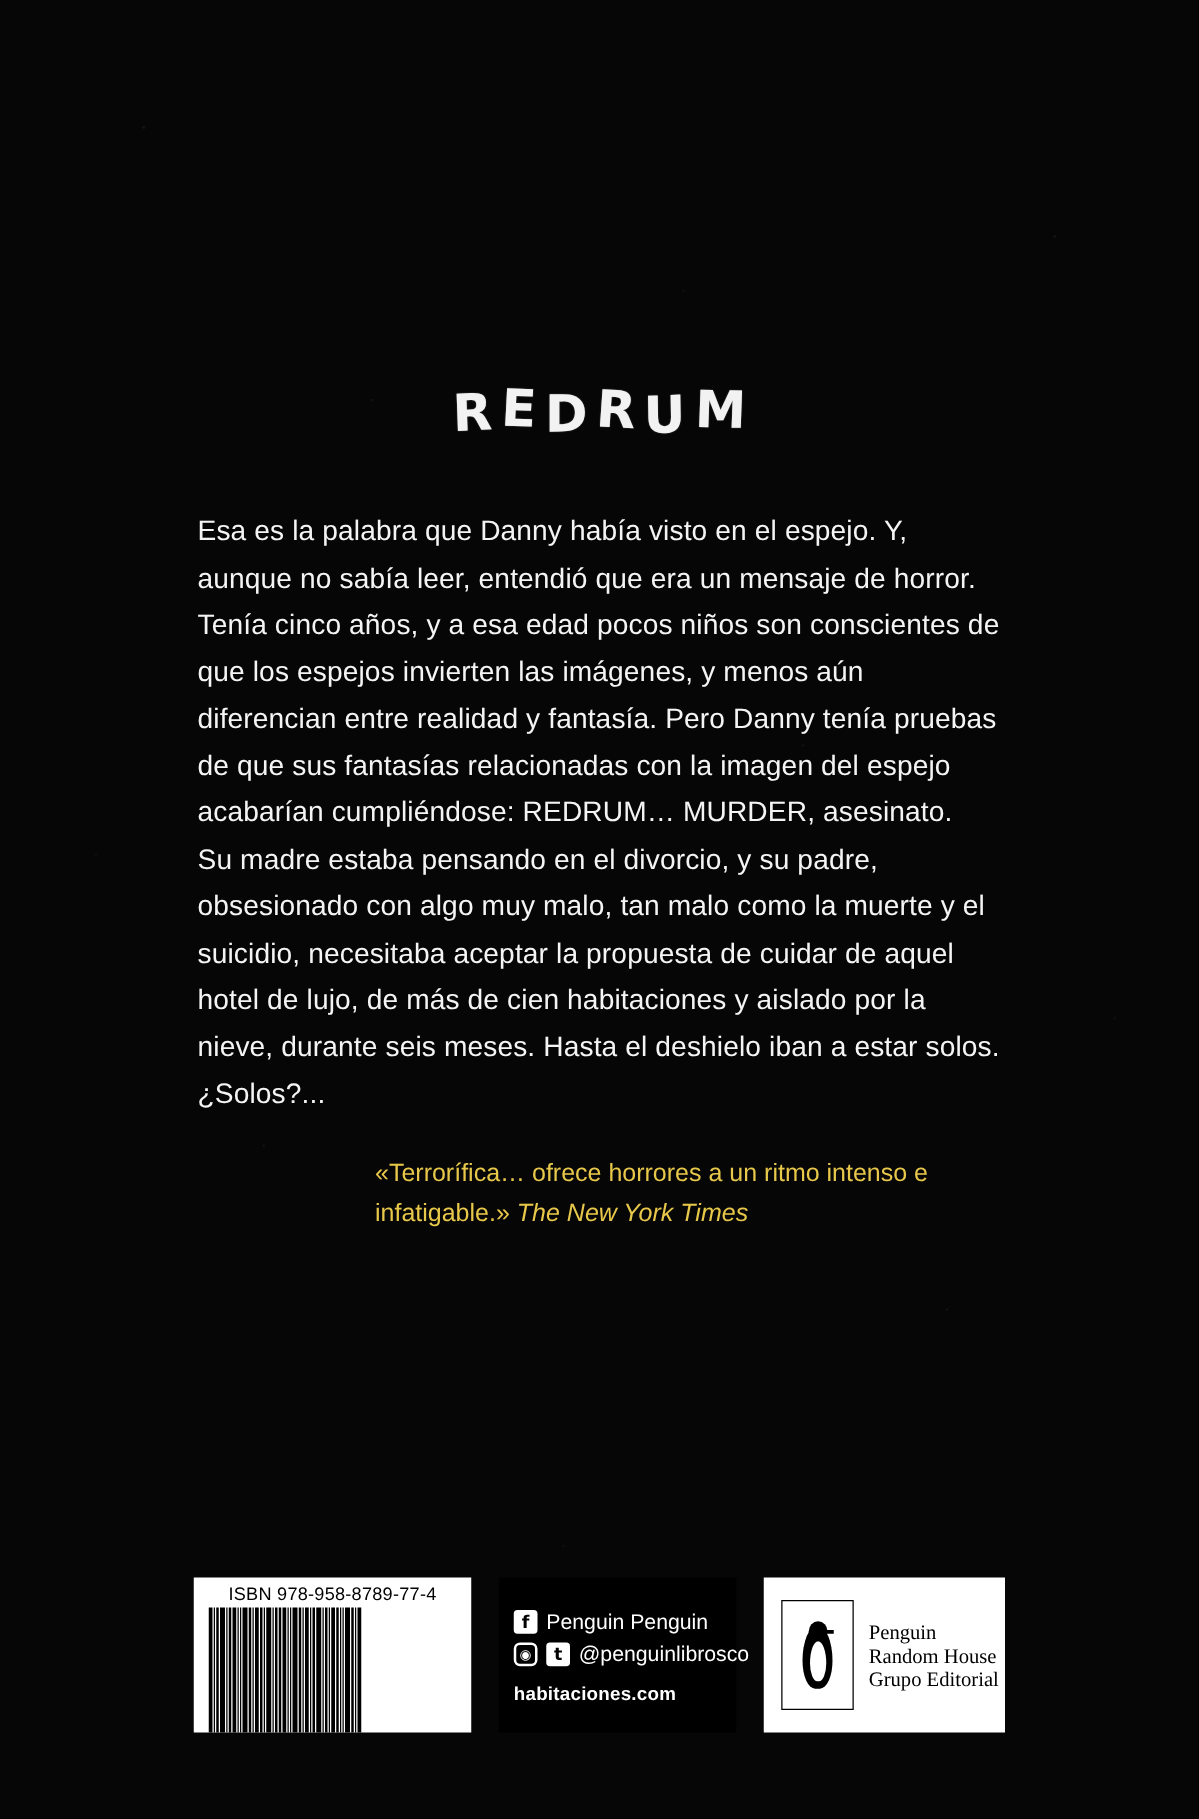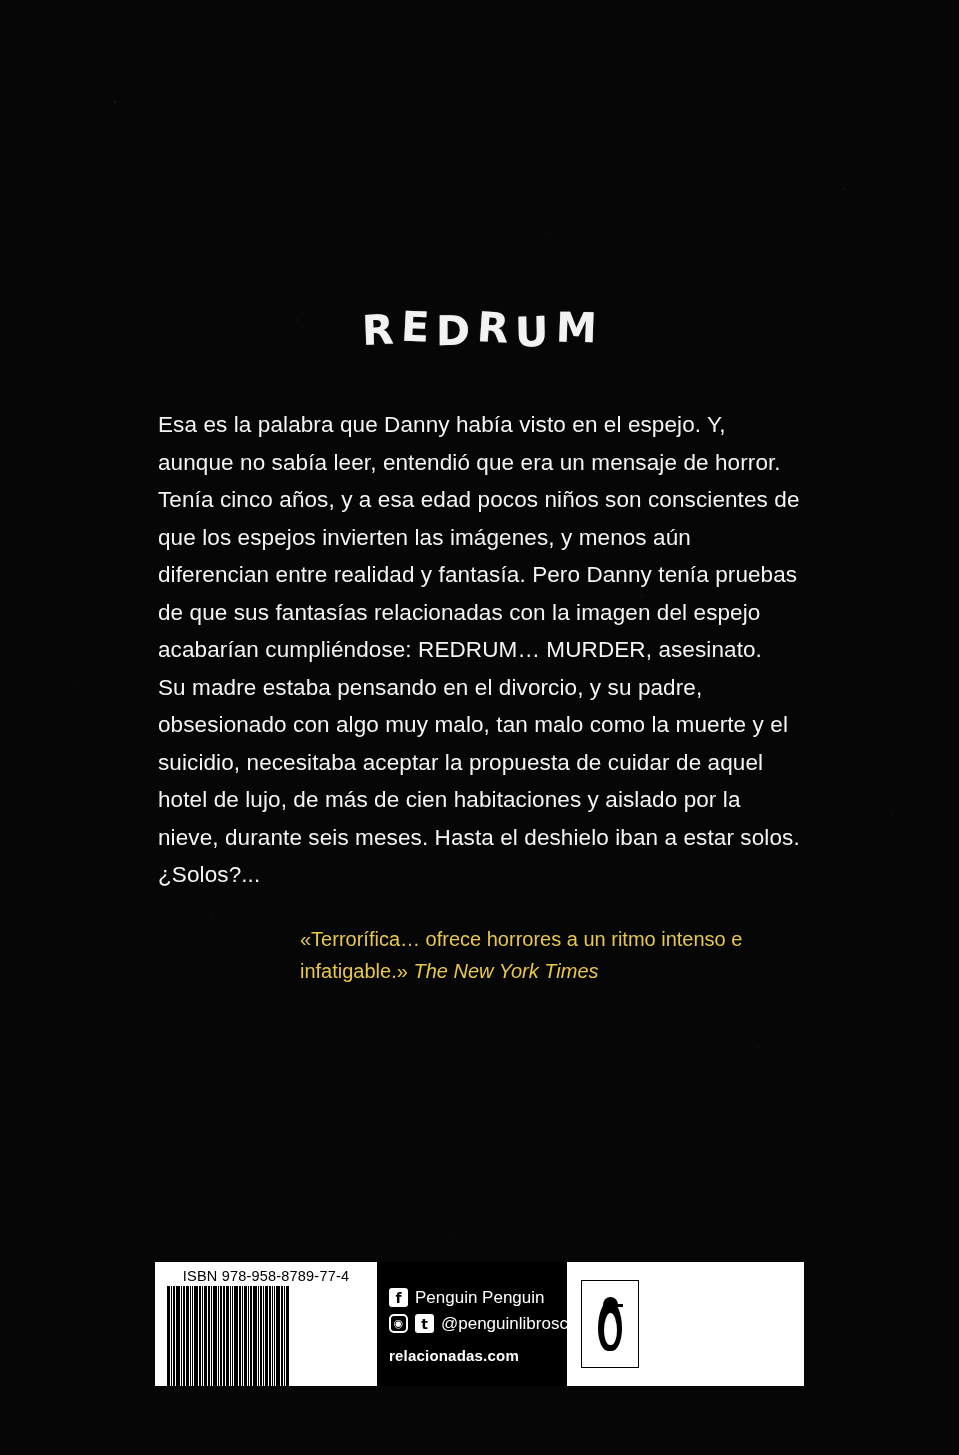--- a/index.html
+++ b/index.html
@@ -96,20 +96,21 @@
 
   
   .footer {
     position: absolute;
     left: 155px;
     top: 1262px;
     width: 649px;
     height: 124px;
     display: flex;
     align-items: stretch;
+    gap: 22px;
   }
 
   .isbn-block {
     background: #ffffff;
     color: #000000;
     width: 222px;
     display: flex;
     flex-direction: column;
     justify-content: flex-start;
     padding: 6px 0 0 0;
@@ -320,28 +321,33 @@
     <div class="social-block">
       <div class="social-row">
         <span class="sq-icon">f</span>
         <span>Penguin Penguin</span>
       </div>
       <div class="social-row">
         <span class="sq-icon outline">◉</span>
         <span class="sq-icon">t</span>
         <span>@penguinlibrosco</span>
       </div>
-      <div class="social-web">relacionadas.com</div>
+      <div class="social-web">habitaciones.com</div>
     </div>
 
     <div class="prh-block">
       <div class="prh-logo">
         <div class="penguin">
           <div class="body"></div>
           <div class="belly"></div>
           <div class="head"></div>
           <div class="beak"></div>
         </div>
       </div>
+      <div class="prh-text">
+        <div>Penguin</div>
+        <div>Random House</div>
+        <div>Grupo Editorial</div>
+      </div>
     </div>
 
   </div>
 </div>
 
 </body></html>

